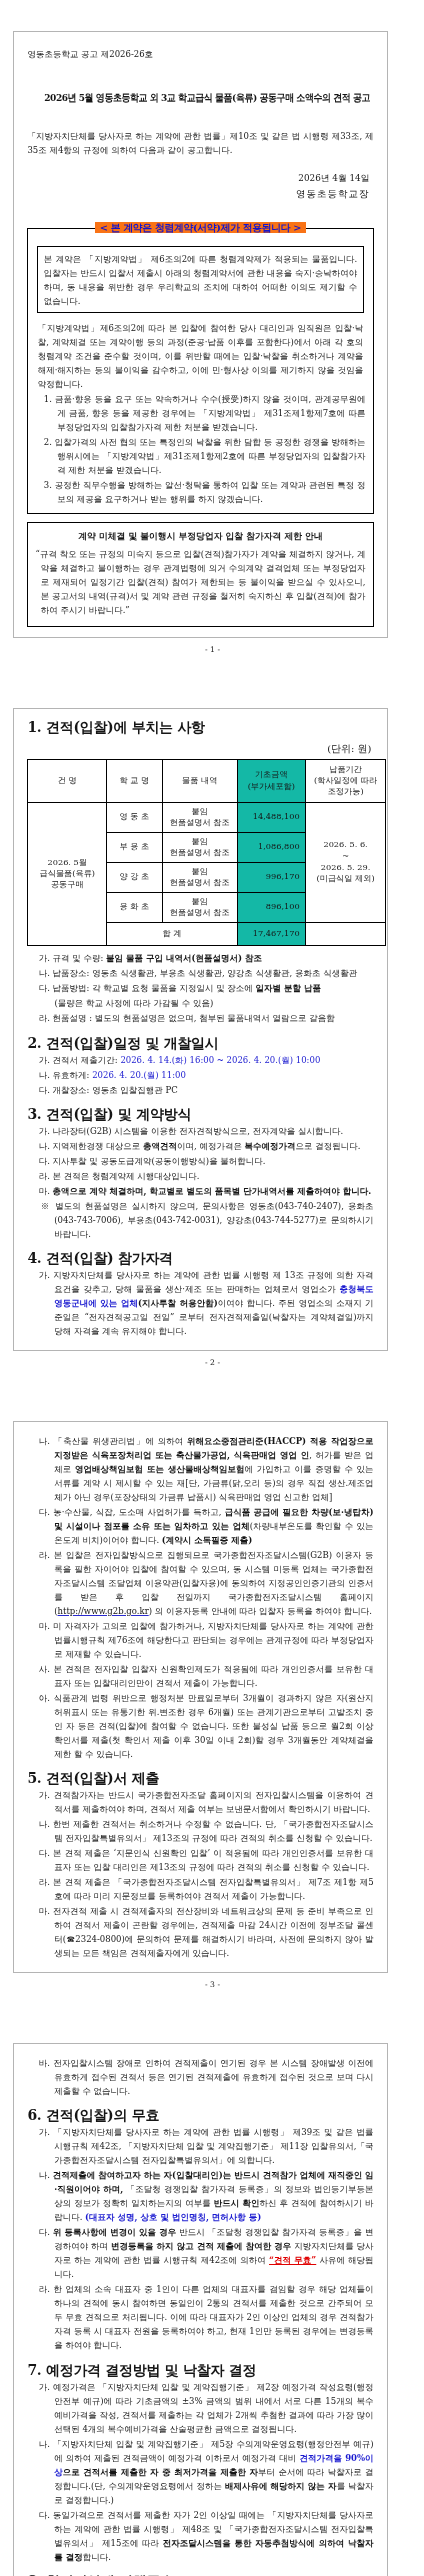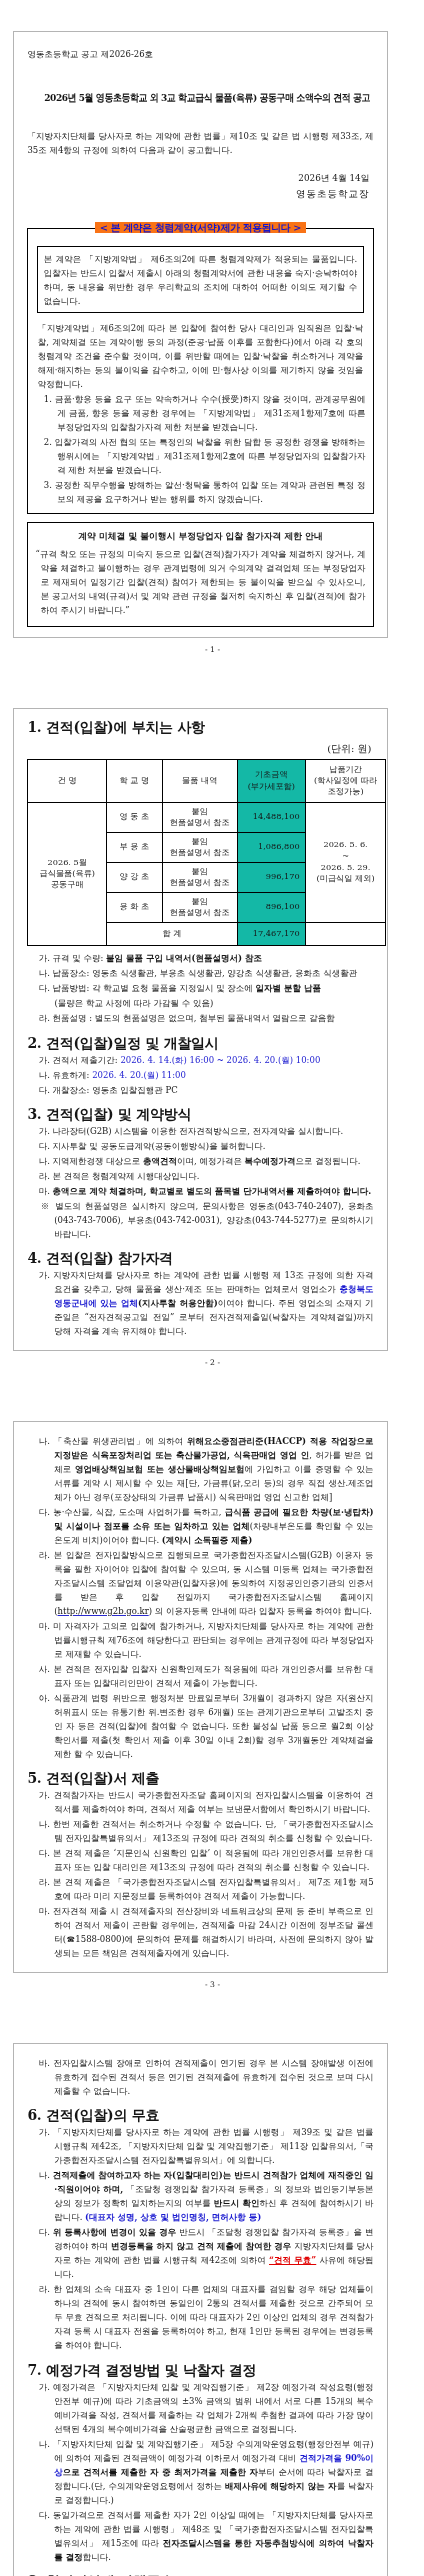--- a/index.html
+++ b/index.html
@@ -200,22 +200,22 @@
     <div class="li2"><span>(물량은 학교 사정에 따라 가감될 수 있음)</span></div>
     <div class="li"><span>라.</span> <span>현품설명 : 별도의 현품설명은 없으며, 첨부된 물품내역서 열람으로 갈음함</span></div>
 
     <div class="sec-title">2. 견적(입찰)일정 및 개찰일시</div>
     <div class="li"><span>가.</span> <span>견적서 제출기간: </span><span class="blue">2026. 4. 14.(화) 16:00 ~ 2026. 4. 20.(월) 10:00</span></div>
     <div class="li"><span>나.</span> <span>유효하게: </span><span class="blue">2026. 4. 20.(월) 11:00</span></div>
     <div class="li"><span>다.</span> <span>개찰장소: 영동초 입찰집행관 PC</span></div>
 
     <div class="sec-title">3. 견적(입찰) 및 계약방식</div>
     <div class="li"><span>가.</span> <span>나라장터(G2B) 시스템을 이용한 전자견적방식으로, 전자계약을 실시합니다.</span></div>
+    <div class="li"><span>나.</span> <span>지역제한경쟁 대상으로 </span><span class="b">총액견적</span><span>이며, 예정가격은 </span><span class="b">복수예정가격</span><span>으로 결정됩니다.</span></div>
     <div class="li"><span>다.</span> <span>지사투찰 및 공동도급계약(공동이행방식)을 불허합니다.</span></div>
-    <div class="li"><span>나.</span> <span>지역제한경쟁 대상으로 </span><span class="b">총액견적</span><span>이며, 예정가격은 </span><span class="b">복수예정가격</span><span>으로 결정됩니다.</span></div>
     <div class="li"><span>라.</span> <span>본 견적은 청렴계약제 시행대상입니다.</span></div>
     <div class="li"><span>마.</span> <span class="b">총액으로 계약 체결하며, 학교별로 별도의 품목별 단가내역서를 제출하여야 합니다.</span></div>
     <div class="note-li"><span>※</span> <span>별도의 현품설명은 실시하지 않으며, 문의사항은 영동초(043-740-2407), 용화초(043-743-7006), 부용초(043-742-0031), 양강초(043-744-5277)로 문의하시기 바랍니다.</span></div>
 
     <div class="sec-title">4. 견적(입찰) 참가자격</div>
     <div class="li"><span>가.</span> <span>지방자치단체를 당사자로 하는 계약에 관한 법률 시행령 제 13조 규정에 의한 자격 요건을 갖추고, 당해 물품을 생산·제조 또는 판매하는 업체로서 영업소가 </span><span class="bb">충청북도 영동군내에 있는 업체</span><span class="b">(지사투찰 허용안함)</span><span>이여야 합니다. 주된 영업소의 소재지 기준일은 “전자견적공고일 전일” 로부터 전자견적제출일(낙찰자는 계약체결일)까지 당해 자격을 계속 유지해야 합니다.</span></div>
   </div>
   <div class="gap">
       <span>- 2 -</span>
     </div>
@@ -226,21 +226,21 @@
     <div class="li"><span>라.</span> <span>본 입찰은 전자입찰방식으로 집행되므로 국가종합전자조달시스템(G2B) 이용자 등록을 필한 자이어야 입찰에 참여할 수 있으며, 동 시스템 미등록 업체는 국가종합전자조달시스템 조달업체 이용약관(입찰자용)에 동의하여 지정공인인증기관의 인증서를 받은 후 입찰 전일까지 국가종합전자조달시스템 홈페이지(</span><a class="link" href="#">http://www.g2b.go.kr</a><span>) 의 이용자등록 안내에 따라 입찰자 등록을 하여야 합니다.</span></div>
     <div class="li"><span>마.</span> <span>미 자격자가 고의로 입찰에 참가하거나, 지방자치단체를 당사자로 하는 계약에 관한 법률시행규칙 제76조에 해당한다고 판단되는 경우에는 관계규정에 따라 부정당업자로 제재할 수 있습니다.</span></div>
     <div class="li"><span>사.</span> <span>본 견적은 전자입찰 입찰자 신원확인제도가 적용됨에 따라 개인인증서를 보유한 대표자 또는 입찰대리인만이 견적서 제출이 가능합니다.</span></div>
     <div class="li"><span>아.</span> <span>식품관계 법령 위반으로 행정처분 만료일로부터 3개월이 경과하지 않은 자(원산지 허위표시 또는 유통기한 위.변조한 경우 6개월) 또는 관계기관으로부터 고발조치 중인 자 등은 견적(입찰)에 참여할 수 없습니다. 또한 불성실 납품 등으로 월2회 이상 확인서를 제출(첫 확인서 제출 이후 30일 이내 2회)할 경우 3개월동안 계약체결을 제한 할 수 있습니다.</span></div>
 
     <div class="sec-title">5. 견적(입찰)서 제출</div>
     <div class="li"><span>가.</span> <span>견적참가자는 반드시 국가종합전자조달 홈페이지의 전자입찰시스템을 이용하여 견적서를 제출하여야 하며, 견적서 제출 여부는 보낸문서함에서 확인하시기 바랍니다.</span></div>
     <div class="li"><span>나.</span> <span>한번 제출한 견적서는 취소하거나 수정할 수 없습니다. 단, 「국가종합전자조달시스템 전자입찰특별유의서」 제13조의 규정에 따라 견적의 취소를 신청할 수 있습니다.</span></div>
     <div class="li"><span>다.</span> <span>본 견적 제출은 ‘지문인식 신원확인 입찰’ 이 적용됨에 따라 개인인증서를 보유한 대표자 또는 입찰 대리인은 제13조의 규정에 따라 견적의 취소를 신청할 수 있습니다.</span></div>
     <div class="li"><span>라.</span> <span>본 견적 제출은 「국가종합전자조달시스템 전자입찰특별유의서」 제7조 제1항 제5호에 따라 미리 지문정보를 등록하여야 견적서 제출이 가능합니다.</span></div>
-    <div class="li"><span>마.</span> <span>전자견적 제출 시 견적제출자의 전산장비와 네트워크상의 문제 등 준비 부족으로 인하여 견적서 제출이 곤란할 경우에는, 견적제출 마감 24시간 이전에 정부조달 콜센터(☎1588-0800)에 문의하여 문제를 해결하시기 바라며, 사전에 문의하지 않아 발생되는 모든 책임은 견적제출자에게 있습니다.</span></div>
+    <div class="li"><span>마.</span> <span>전자견적 제출 시 견적제출자의 전산장비와 네트워크상의 문제 등 준비 부족으로 인하여 견적서 제출이 곤란할 경우에는, 견적제출 마감 24시간 이전에 정부조달 콜센터(☎2324-0800)에 문의하여 문제를 해결하시기 바라며, 사전에 문의하지 않아 발생되는 모든 책임은 견적제출자에게 있습니다.</span></div>
   </div>
   <div class="gap">
       <span>- 3 -</span>
     </div>
 
   <div class="page">
     <div class="li" style="margin-top:4.1px"><span>바.</span> <span>전자입찰시스템 장애로 인하여 견적제출이 연기된 경우 본 시스템 장애발생 이전에 유효하게 접수된 견적서 등은 연기된 견적제출에 유효하게 접수된 것으로 보며 다시 제출할 수 없습니다.</span></div>
 
     <div class="sec-title">6. 견적(입찰)의 무효</div>
     <div class="li"><span>가.</span> <span>「지방자치단체를 당사자로 하는 계약에 관한 법률 시행령」 제39조 및 같은 법률 시행규칙 제42조, 「지방자치단체 입찰 및 계약집행기준」 제11장 입찰유의서,「국가종합전자조달시스템 전자입찰특별유의서」에 의합니다.</span></div>

